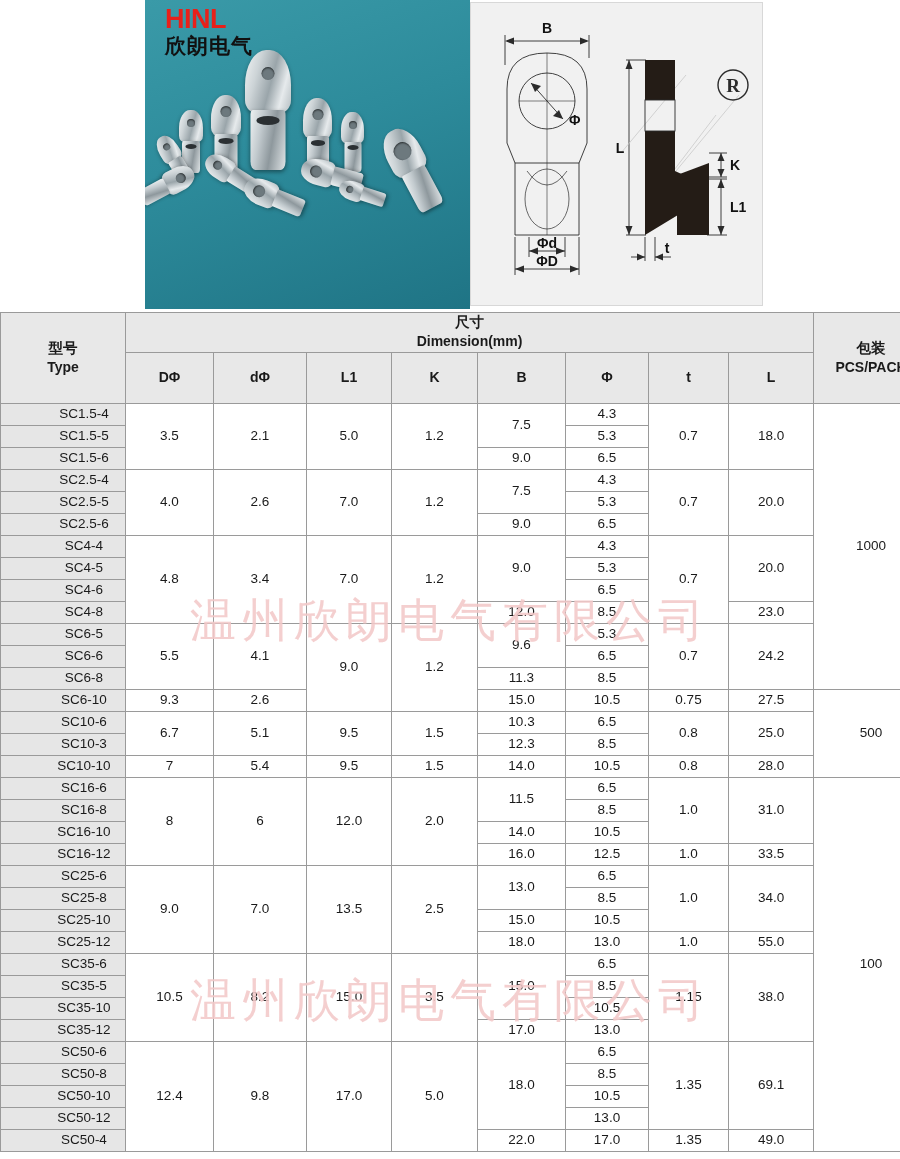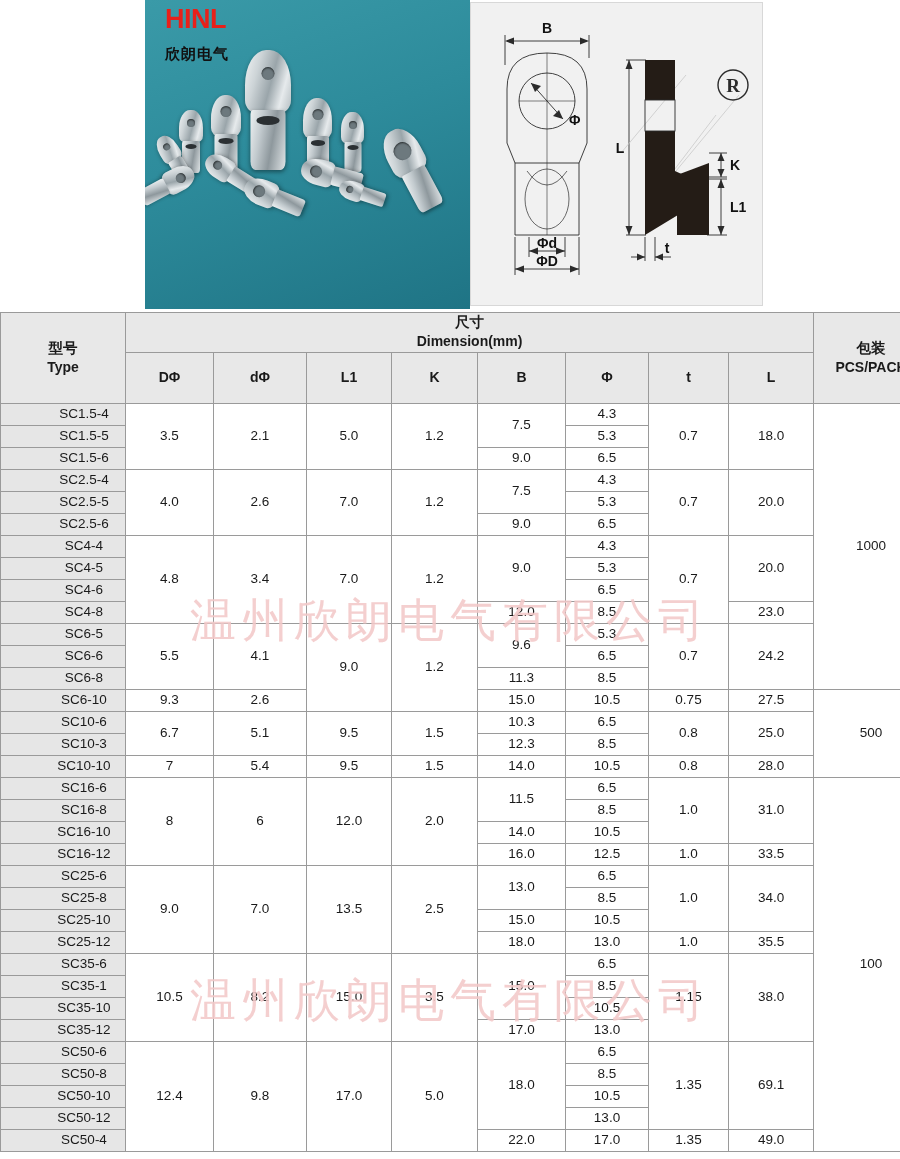--- a/index.html
+++ b/index.html
@@ -22,22 +22,22 @@
     background: linear-gradient(160deg,#3a9aa8 0%, #2d8b9b 45%, #1f7485 100%);
     position: relative; overflow: hidden;
   }
   .logo-block { position: absolute; left: 20px; top: 6px; }
   .logo-en {
     color: #e8201a; font-size: 27px; font-weight: bold;
     letter-spacing: -0.5px; line-height: 1.0;
     font-family: "Liberation Sans", sans-serif;
   }
   .logo-cn {
-    color: #111; font-size: 15px; font-weight: bold;
-    letter-spacing: 1px; line-height: 1.15; margin-top: 13px;
+    color: #111; font-size: 21px; font-weight: bold;
+    letter-spacing: 1px; line-height: 1.15; margin-top: 1px;
     font-family: "DejaVu Sans", sans-serif;
   }
 
   
   .lug { position: absolute; }
   .lug .pad {
     background: linear-gradient(105deg,#f2f4f5 0%,#cdd4d7 28%,#9aa5aa 55%,#e6eaec 78%,#b4bdc1 100%);
     border-radius: 46% 46% 30% 30% / 55% 55% 22% 22%;
     box-shadow: 0 2px 4px rgba(0,0,0,.40);
     position: relative;
@@ -534,35 +534,35 @@
       <tr>
         <td class="type-cell">SC25-10</td>
         <td class="val">15.0</td>
         <td class="val">10.5</td>
       </tr>
       <tr>
         <td class="type-cell">SC25-12</td>
         <td class="val">18.0</td>
         <td class="val">13.0</td>
         <td class="val">1.0</td>
-        <td class="val">35.5</td>
+        <td class="val">55.0</td>
       </tr>
       <tr class="grp-top">
         <td class="type-cell">SC35-6</td>
         <td rowspan="4" class="val">10.5</td>
         <td rowspan="4" class="val">8.2</td>
         <td rowspan="4" class="val">15.0</td>
         <td rowspan="4" class="val">3.5</td>
         <td rowspan="3" class="val">15.0</td>
         <td class="val">6.5</td>
         <td rowspan="4" class="val">1.15</td>
         <td rowspan="4" class="val">38.0</td>
       </tr>
       <tr>
-        <td class="type-cell">SC35-1</td>
+        <td class="type-cell">SC35-5</td>
         <td class="val">8.5</td>
       </tr>
       <tr>
         <td class="type-cell">SC35-10</td>
         <td class="val">10.5</td>
       </tr>
       <tr>
         <td class="type-cell">SC35-12</td>
         <td class="val">17.0</td>
         <td class="val">13.0</td>

